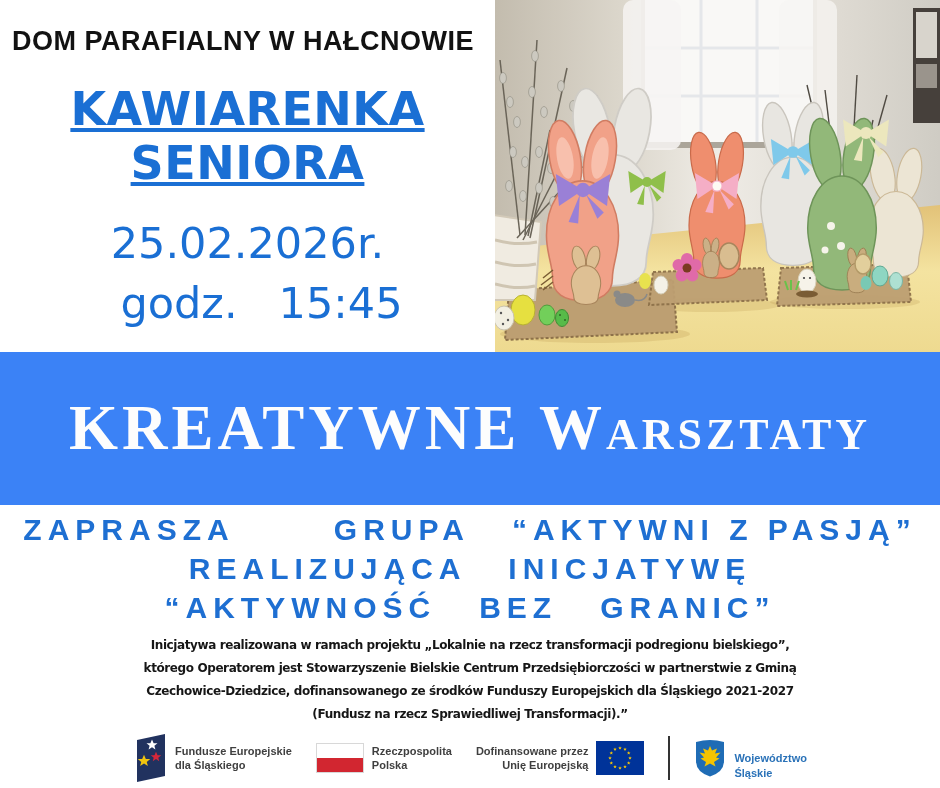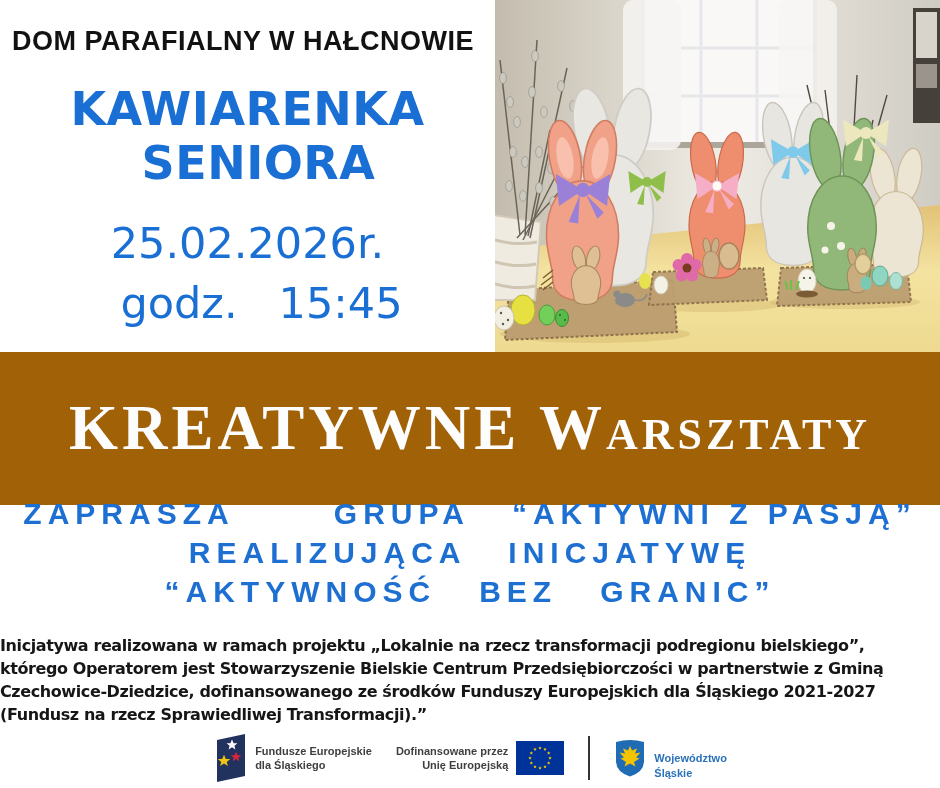--- a/index.html
+++ b/index.html
@@ -11,57 +11,57 @@
   .pre{white-space:pre;}
   
   .left-col{position:absolute;left:0;top:0;width:495px;height:352px;}
   .venue{
     position:absolute;top:26px;left:12px;width:480px;
     font-size:27px;font-weight:bold;color:#121212;letter-spacing:.5px;
   }
   .title-line{
     position:absolute;left:0;width:495px;text-align:center;
     font-family:"DejaVu Sans",sans-serif;
-    font-size:46px;font-weight:bold;color:#1a6fd4;letter-spacing:.5px;
+    font-size:46px;font-weight:bold;color:#1a6fd4;letter-spacing:.5px;text-decoration:underline;
   }
   .title1{top:82px;}
-  .title2{top:136px;padding-left:11px;}
+  .title2{top:136px;}
   .date-line{
     position:absolute;left:0;width:495px;text-align:center;
     font-family:"DejaVu Sans",sans-serif;
     font-size:43px;font-weight:normal;color:#1a6fd4;
   }
   .date{top:218px;}
   .time{top:278px;padding-left:14px;}
   .photo{position:absolute;right:0;top:0;width:445px;height:352px;}
   
   .banner{
     position:absolute;left:0;top:352px;width:940px;height:153px;
-    background:#a16207;display:flex;align-items:center;justify-content:center;
+    background:#3b82f6;display:flex;align-items:center;justify-content:center;
   }
   .banner-title{
     font-family:"Liberation Serif",serif;
     font-size:63px;font-weight:bold;color:#fdfdfd;
     font-variant:small-caps;letter-spacing:4px;white-space:pre;
   }
   
-  .invite{position:absolute;left:0;top:489px;width:940px;height:127px;text-align:center;}
+  .invite{position:absolute;left:0;top:505px;width:940px;height:127px;text-align:center;}
   .invite-line{
     position:absolute;left:0;width:940px;text-align:center;
     font-family:"Liberation Sans",sans-serif;
     font-size:30px;font-weight:bold;color:#1e6fd2;letter-spacing:6px;
   }
   .invite1{top:8px;}
   .invite2{top:47px;}
   .invite3{top:86px;}
   
   .legal{
-    position:absolute;left:0;top:634px;width:940px;
+    position:absolute;left:0;top:634px;width:940px;text-align:center;
     font-family:"DejaVu Sans",sans-serif;
-    font-size:16px;font-weight:bold;color:#161616;
+    font-size:12px;font-weight:bold;color:#161616;
     letter-spacing:-0.4px;line-height:23px;
   }
   
   .footer{
     position:absolute;left:0;top:728px;width:940px;height:60px;
     display:flex;align-items:center;justify-content:center;gap:24px;
   }
   .logo-item{display:flex;align-items:center;gap:8px;}
   .logo-text{
     font-size:11px;font-weight:bold;color:#3f3f3f;line-height:1.3;
@@ -282,20 +282,30 @@
           <path transform="translate(11,28) scale(1.25)" fill="#f1c40f" d="M0,-5 L1.47,-1.55 5,-1.55 2.18,0.7 3.09,4.05 0,2 -3.09,4.05 -2.18,0.7 -5,-1.55 -1.47,-1.55 Z"></path>
           <path transform="translate(23,24) scale(1.05)" fill="#d6273a" d="M0,-5 L1.47,-1.55 5,-1.55 2.18,0.7 3.09,4.05 0,2 -3.09,4.05 -2.18,0.7 -5,-1.55 -1.47,-1.55 Z"></path>
         </g>
       </svg>
       <div class="logo-text">
         <div>Fundusze Europejskie</div>
         <div>dla Śląskiego</div>
       </div>
     </div>
 
+    <div class="logo-item">
+      <div class="pl-flag">
+        <div class="w"></div>
+          <div class="r"></div>
+      </div>
+      <div class="logo-text">
+        <div>Rzeczpospolita</div>
+        <div>Polska</div>
+      </div>
+    </div>
 
     <div class="logo-item">
       <div class="logo-text right">
         <div>Dofinansowane przez</div>
         <div>Unię Europejską</div>
       </div>
       <svg width="48" height="34" viewBox="0 0 48 34">
         <rect x="0" y="0" width="48" height="34" fill="#003399"></rect>
         <g fill="#ffcc00">
           <path transform="translate(24,7) scale(0.36)" d="M0,-5 L1.47,-1.55 5,-1.55 2.18,0.7 3.09,4.05 0,2 -3.09,4.05 -2.18,0.7 -5,-1.55 -1.47,-1.55 Z"></path>

